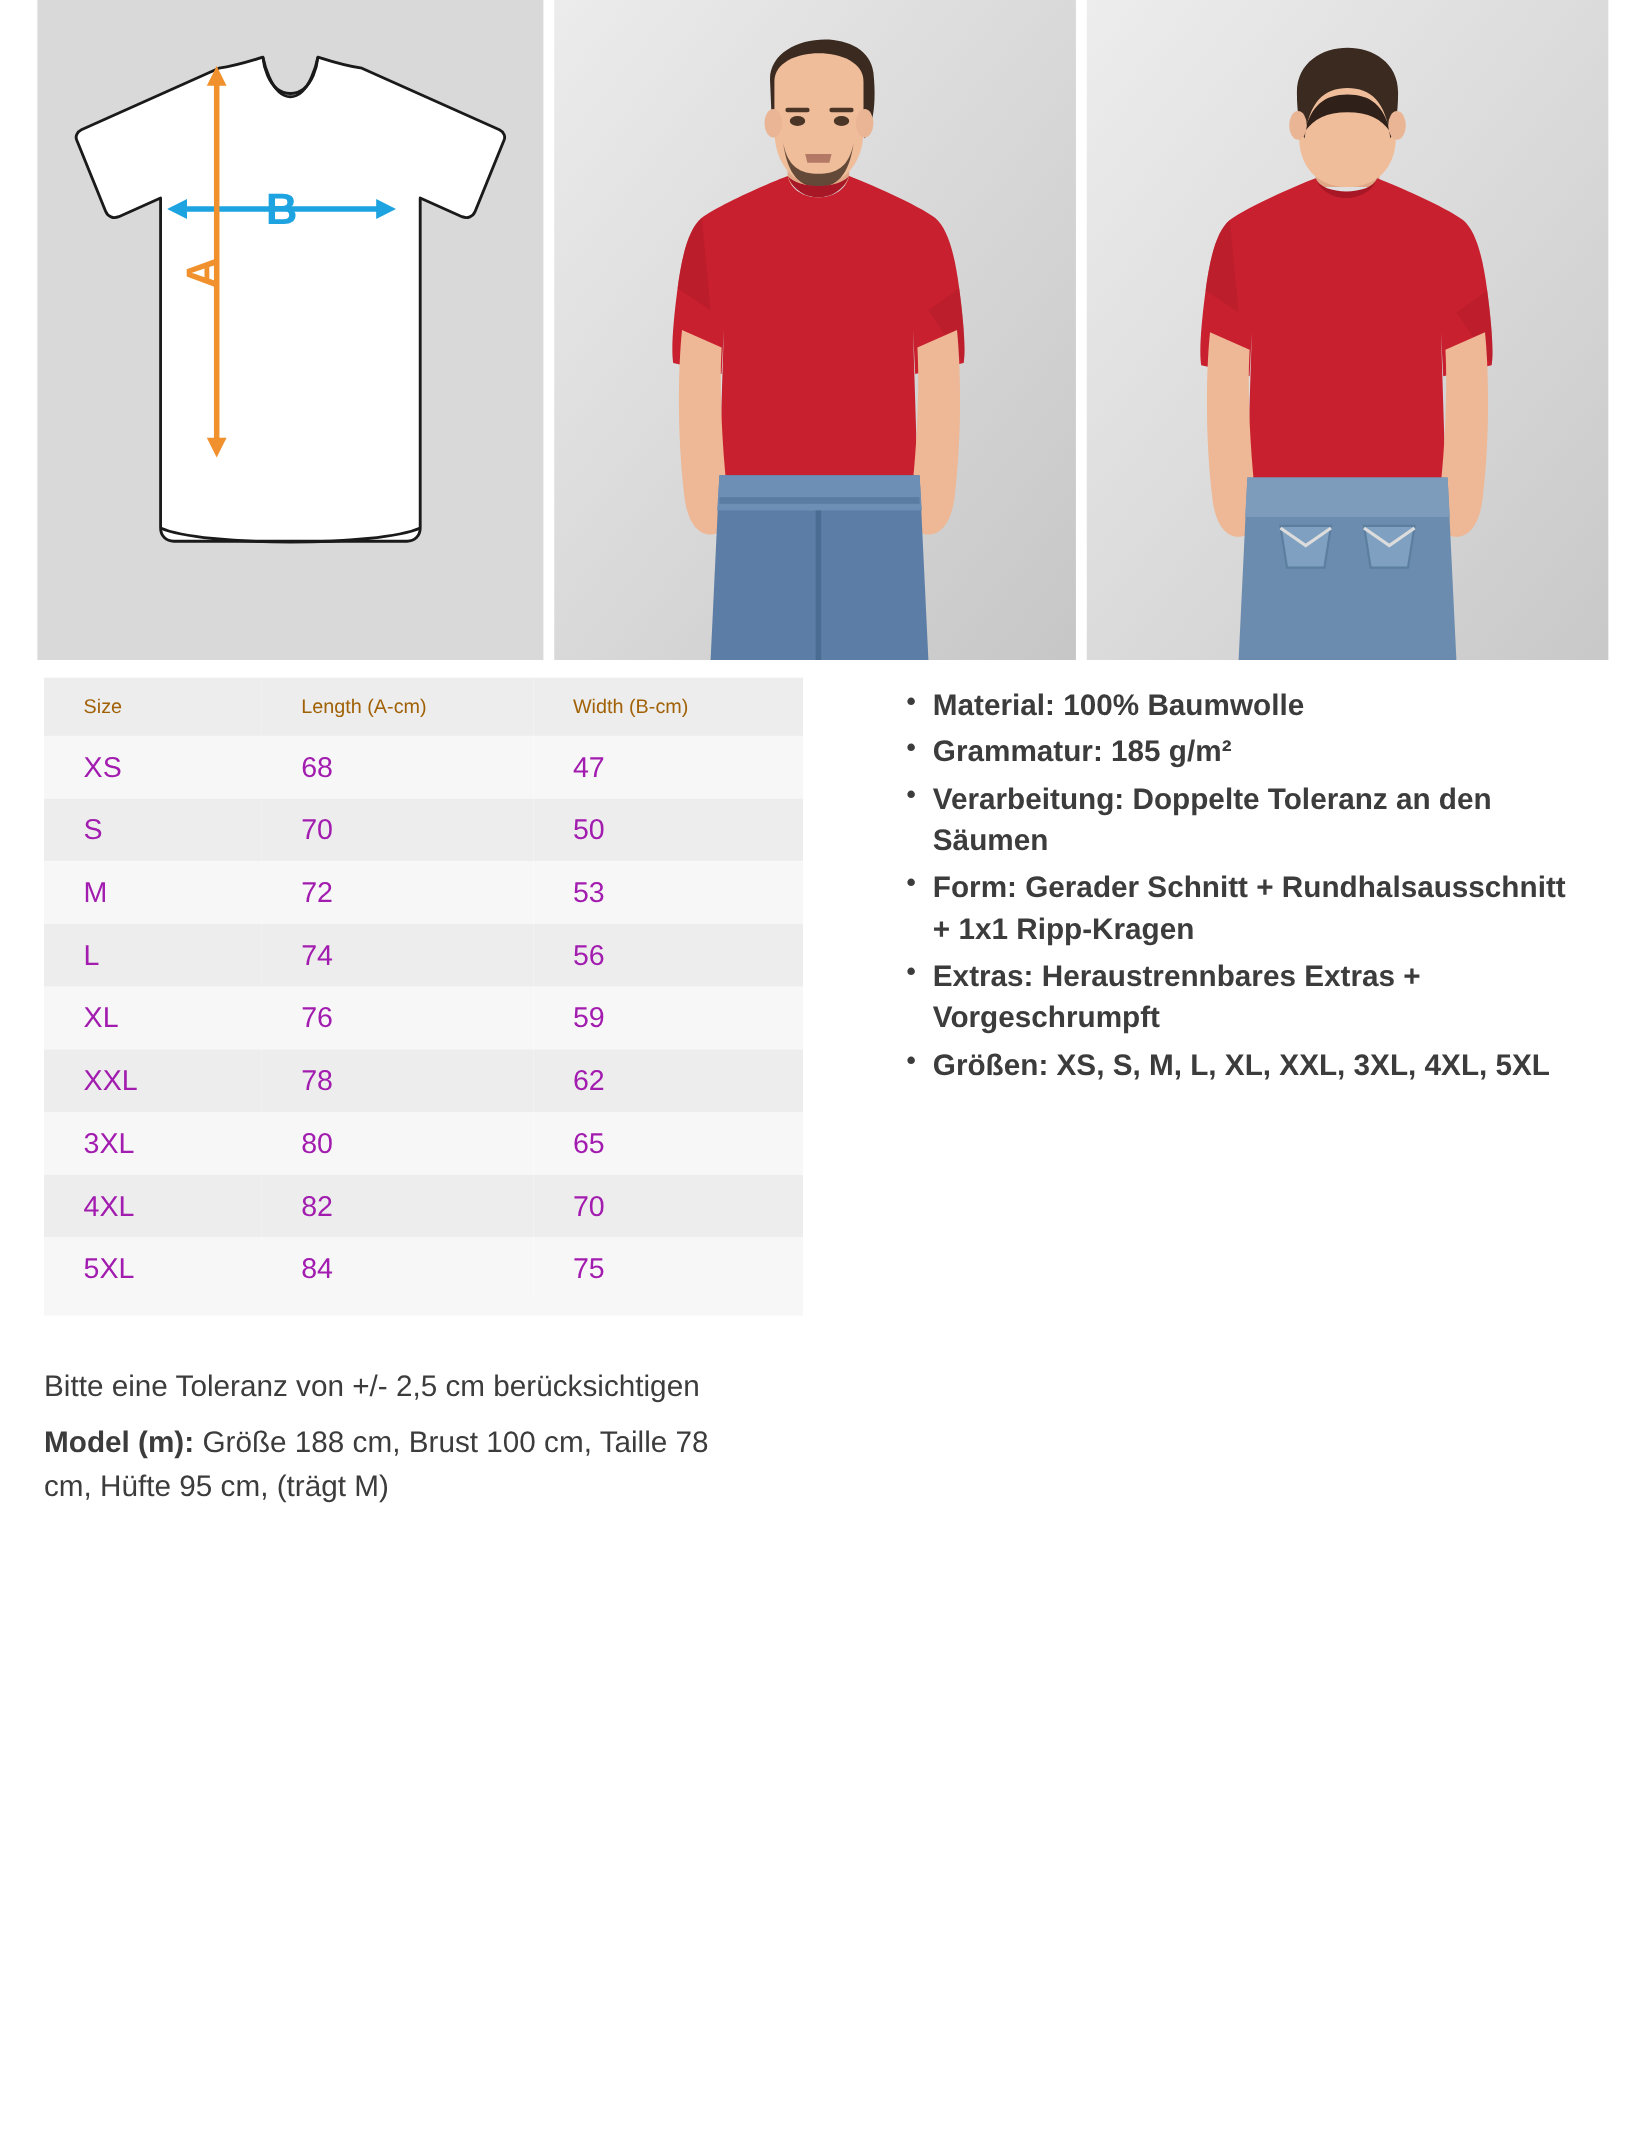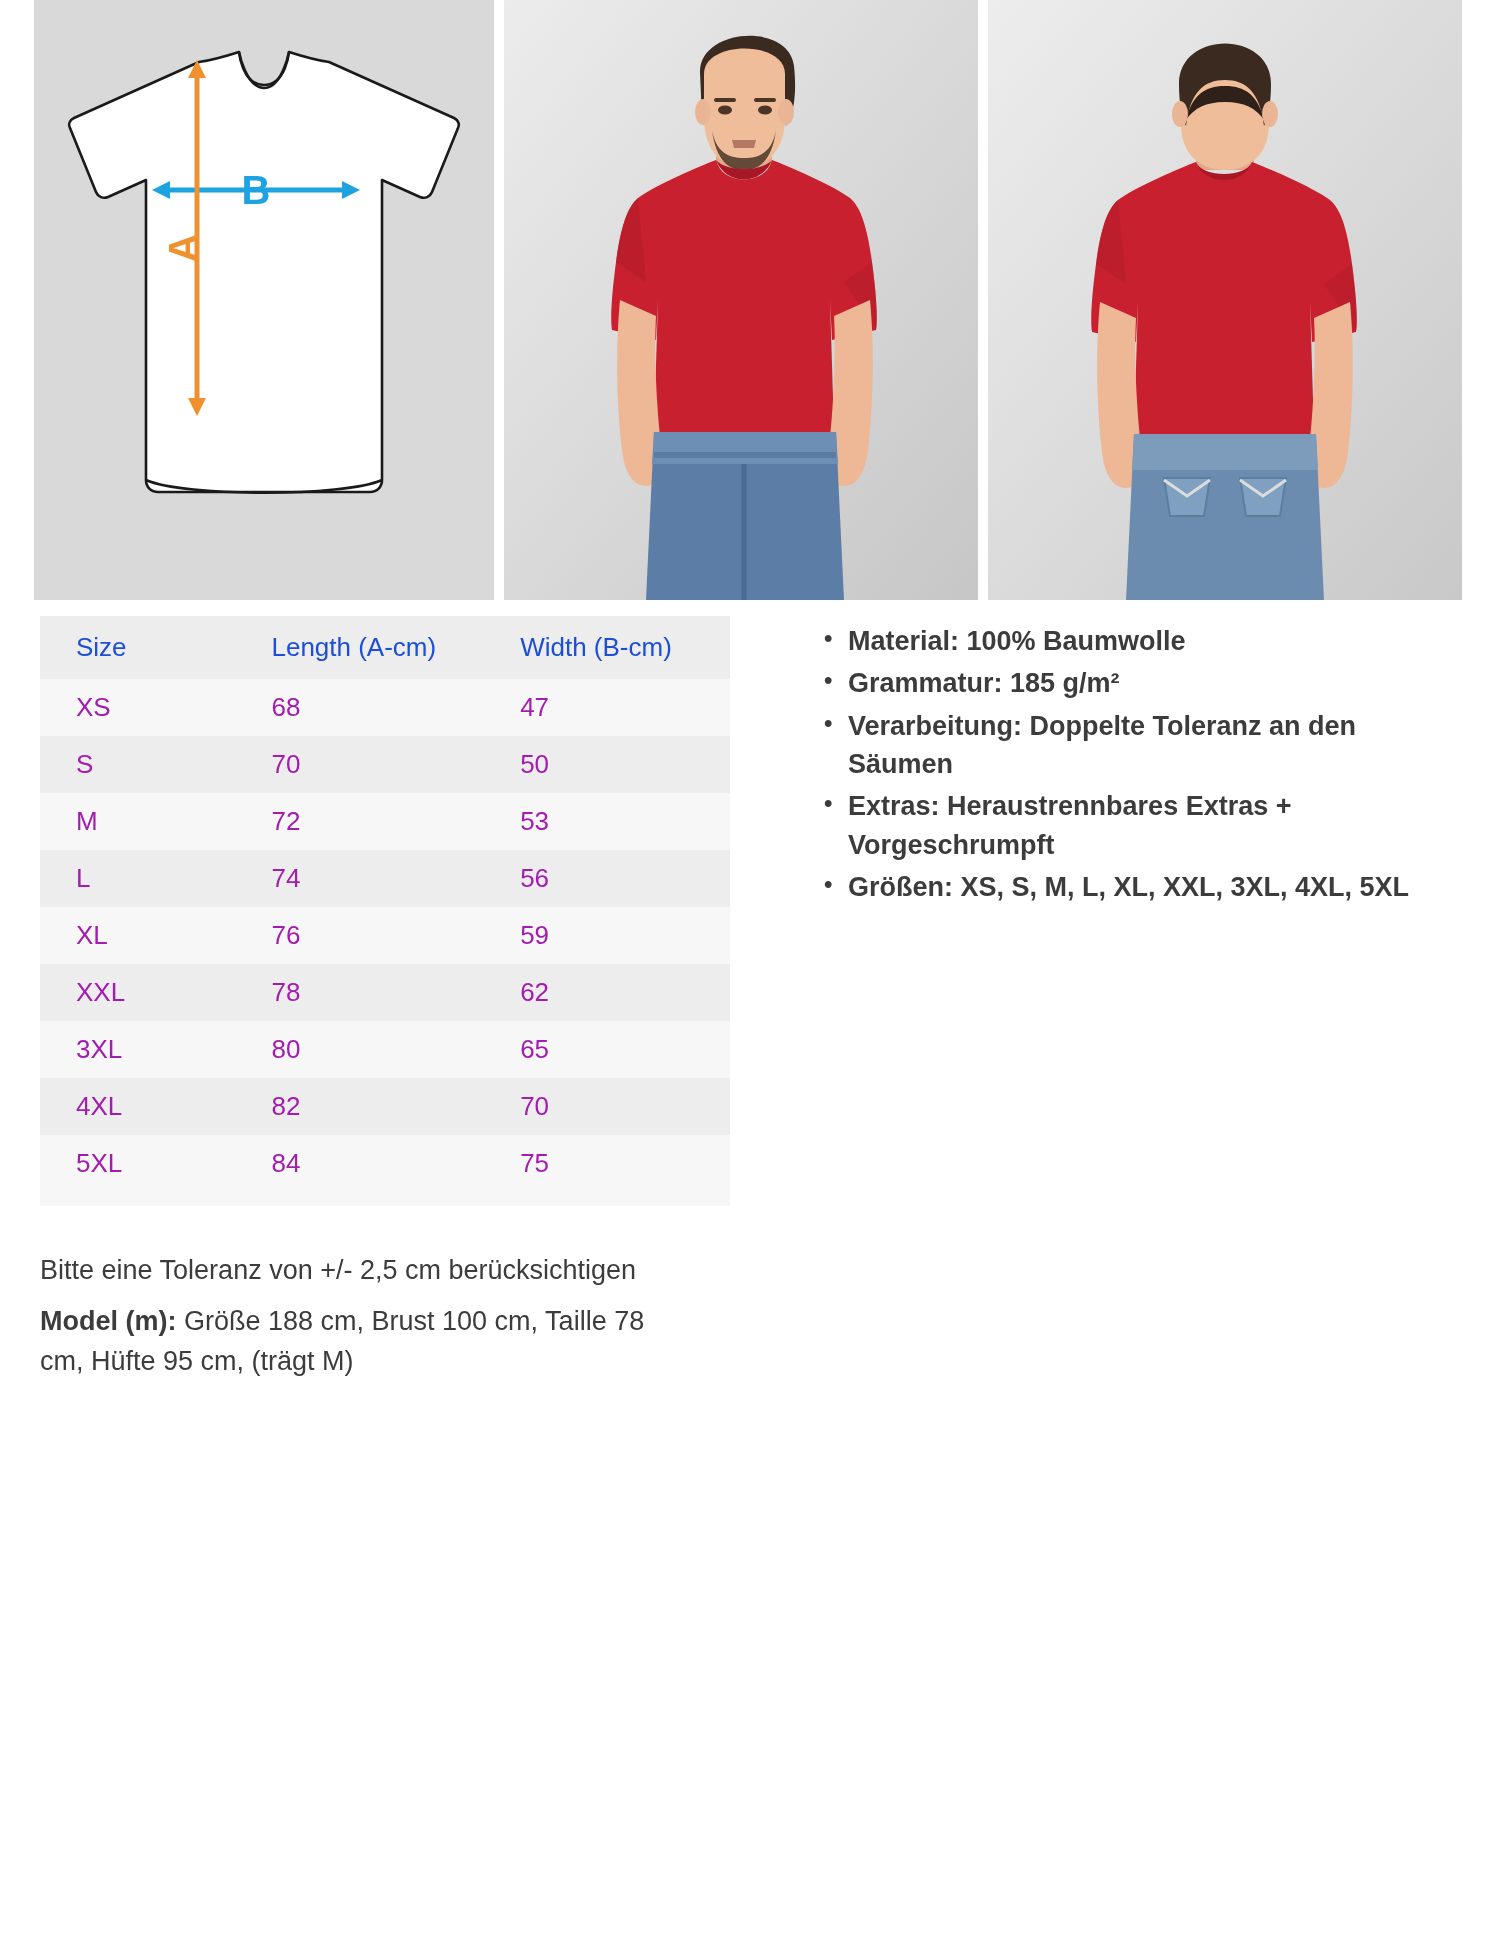--- a/index.html
+++ b/index.html
@@ -68,22 +68,22 @@
   table.size-table {
     border-collapse: collapse;
     width: 690px;
     font-size: 26px;
     color: #8d8d8d;
   }
   table.size-table th {
     font-weight: normal;
     text-align: left;
     padding: 16px 0 16px 36px;
-    font-size: 26px;
-    color: #1d4ed8;
+    font-size: 18px;
+    color: #a16207;
     background: #ededed;
   }
   table.size-table td {
     padding: 13px 0 13px 36px;
     font-size: 26px;
     color: #a21caf;
   }
   table.size-table tr.even td { background: #ededed; }
   table.size-table tr.odd td { background: #f7f7f7; }
   table.size-table thead tr th { background: #ededed; }
@@ -312,20 +312,21 @@
         </tbody>
       </table>
       <div class="table-footer-strip"></div>
     </div>
 
     <div class="right-col">
       <ul class="features">
         <li>Material: 100% Baumwolle</li>
         <li>Grammatur: 185 g/m²</li>
         <li>Verarbeitung: Doppelte Toleranz an den Säumen</li>
+        <li>Form: Gerader Schnitt + Rundhalsausschnitt + 1x1 Ripp-Kragen</li>
         <li>Extras: Heraustrennbares Extras + Vorgeschrumpft</li>
         <li>Größen: XS, S, M, L, XL, XXL, 3XL, 4XL, 5XL</li>
       </ul>
     </div>
   </div>
 
   <div class="notes">
     <p>Bitte eine Toleranz von +/- 2,5 cm berücksichtigen</p>
     <p><b>Model (m):</b><span> Größe 188 cm, Brust 100 cm, Taille 78 cm, Hüfte 95 cm, (trägt M)</span></p>
   </div>

